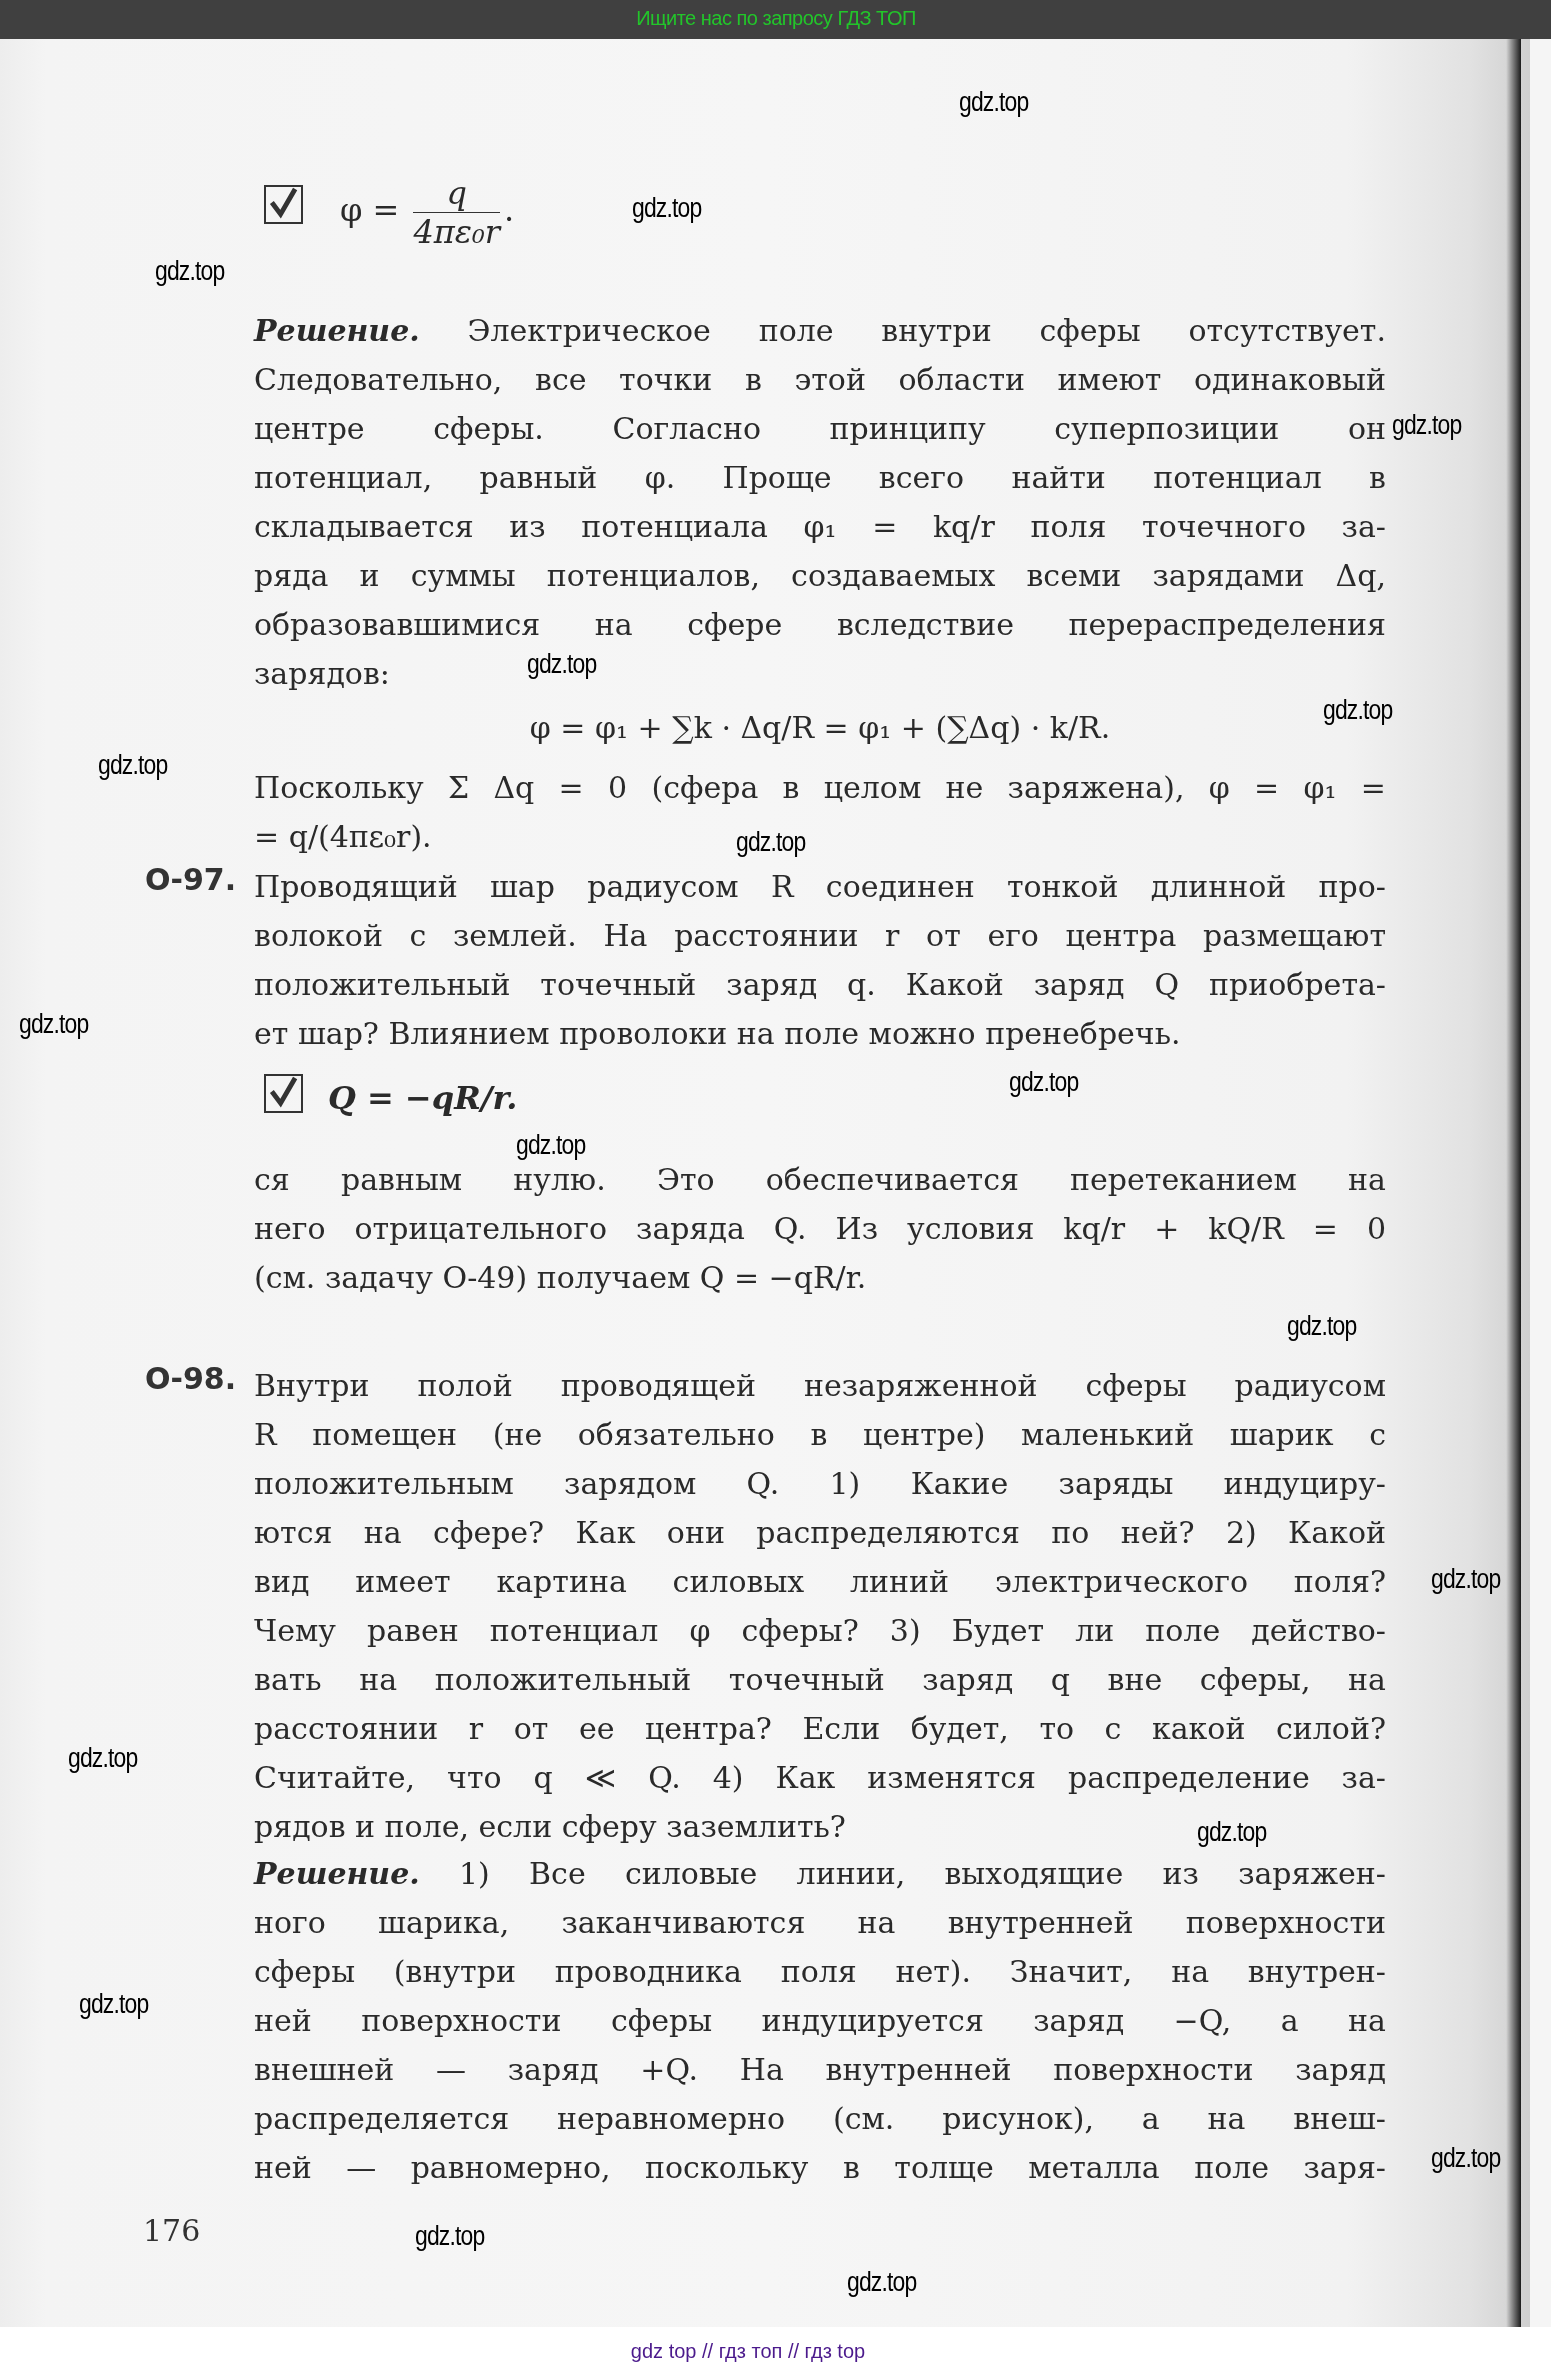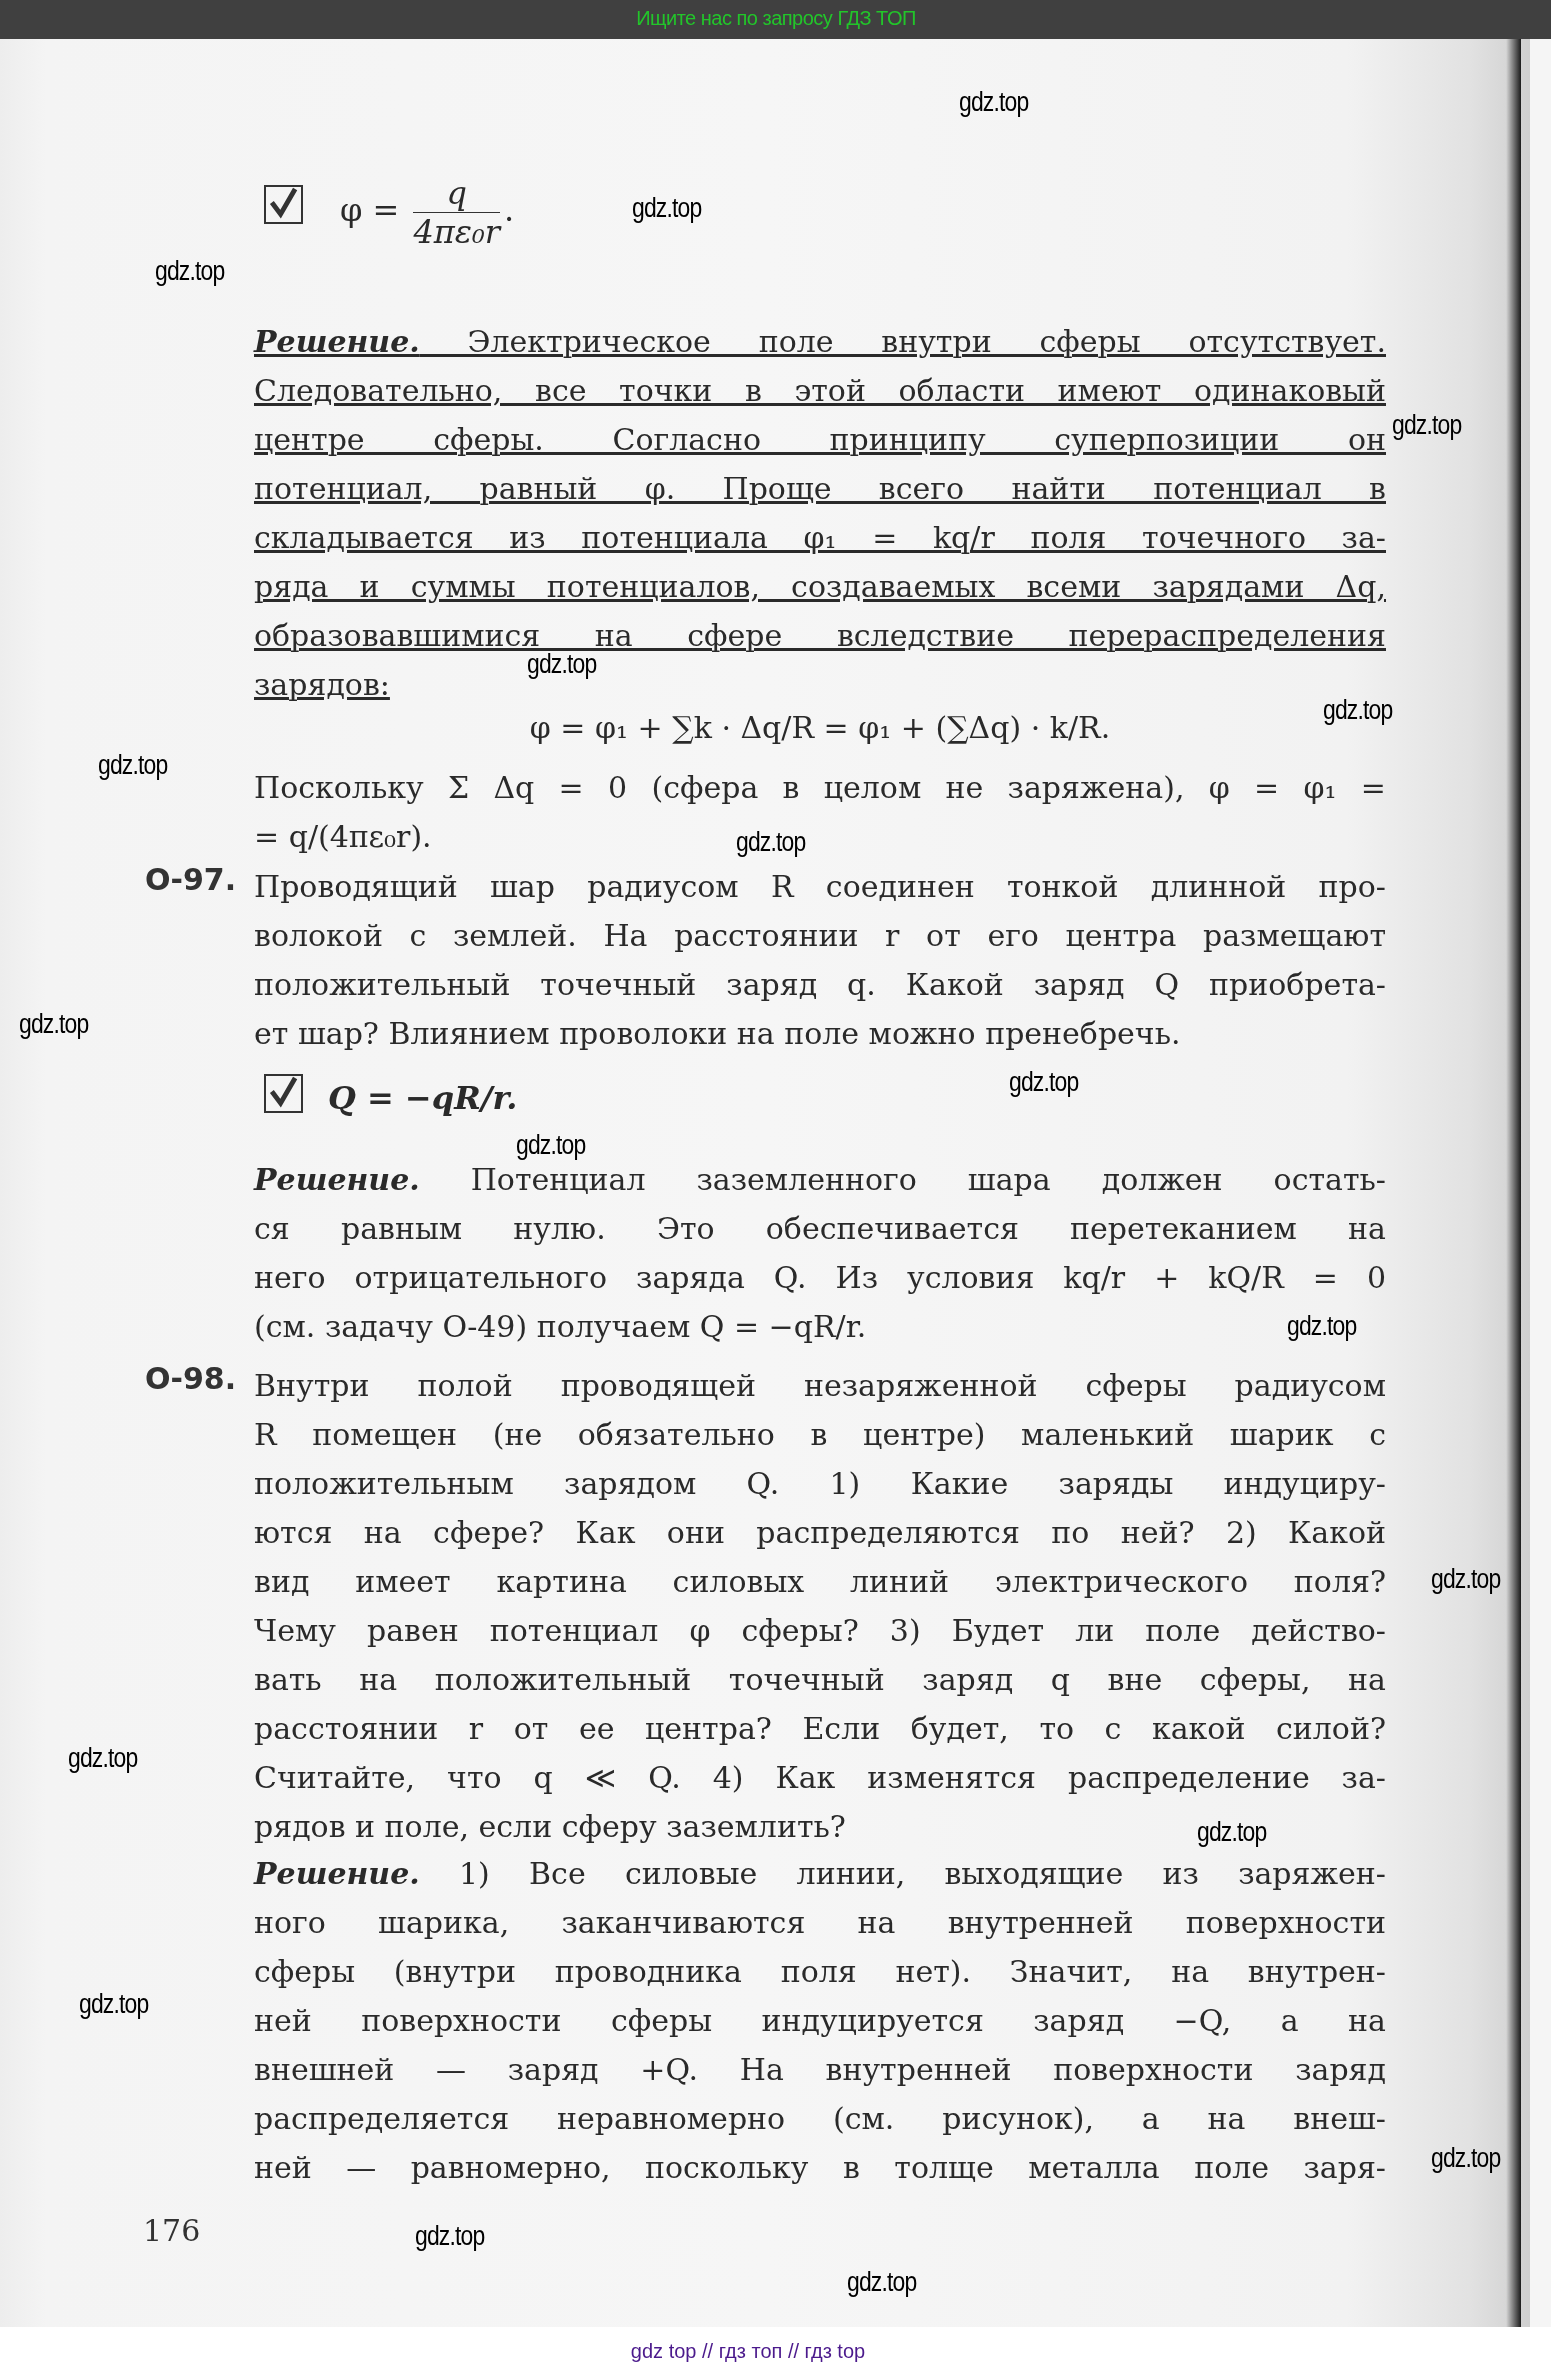--- a/index.html
+++ b/index.html
@@ -42,21 +42,21 @@
     </svg>
 </div>
 <div class="formula" style="left:340px;top:174px;">
   <span>φ =</span>
   <span class="frac">
     <i class="n">q</i>
     <i class="d">4πε₀r</i>
   </span><span>.</span>
 </div>
 
-<div class="txt" style="top:317px;text-decoration:underline;">
+<div class="txt" style="top:306px;">
   <span class="line"><b class="it">Решение.</b><span> Электрическое поле внутри сферы отсутствует.</span></span>
   <span class="line">Следовательно, все точки в этой области имеют одинаковый</span>
   <span class="line">центре сферы. Согласно принципу суперпозиции он</span>
   <span class="line">потенциал, равный φ. Проще всего найти потенциал в</span>
   <span class="line">складывается из потенциала φ₁ = kq/r поля точечного за-</span>
   <span class="line">ряда и суммы потенциалов, создаваемых всеми зарядами Δq,</span>
   <span class="line">образовавшимися на сфере вследствие перераспределения</span>
   <span class="line last">зарядов:</span>
 </div>
 <div class="centereq" style="top:710px;">φ = φ₁ + ∑k · Δq/R = φ₁ + (∑Δq) · k/R.</div>
@@ -72,21 +72,20 @@
   <span class="line">положительный точечный заряд q. Какой заряд Q приобрета-</span>
   <span class="line last">ет шар? Влиянием проволоки на поле можно пренебречь.</span>
 </div>
 <div class="check" style="left:264px;top:1074px;">
   <svg width="31" height="33" viewBox="0 0 32 34">
       <path d="M4 16 L13 28 L28 2" stroke="#333" stroke-width="5" fill="none"></path>
     </svg>
 </div>
 <div class="formula" style="left:328px;top:1079px;font-weight:bold;font-style:italic;">Q = −qR/r.</div>
 <div class="txt" style="top:1155px;">
-  <span class="line"><b class="it">Решение.</b><span> Потенциал заземленного шара должен остать-</span></span>
   <span class="line">ся равным нулю. Это обеспечивается перетеканием на</span>
   <span class="line">него отрицательного заряда Q. Из условия kq/r + kQ/R = 0</span>
   <span class="line last">(см. задачу О-49) получаем Q = −qR/r.</span>
 </div>
 
 <div class="num" style="top:1361px;">О-98.</div>
 <div class="txt" style="top:1361px;">
   <span class="line">Внутри полой проводящей незаряженной сферы радиусом</span>
   <span class="line">R помещен (не обязательно в центре) маленький шарик с</span>
   <span class="line">положительным зарядом Q. 1) Какие заряды индуциру-</span>

